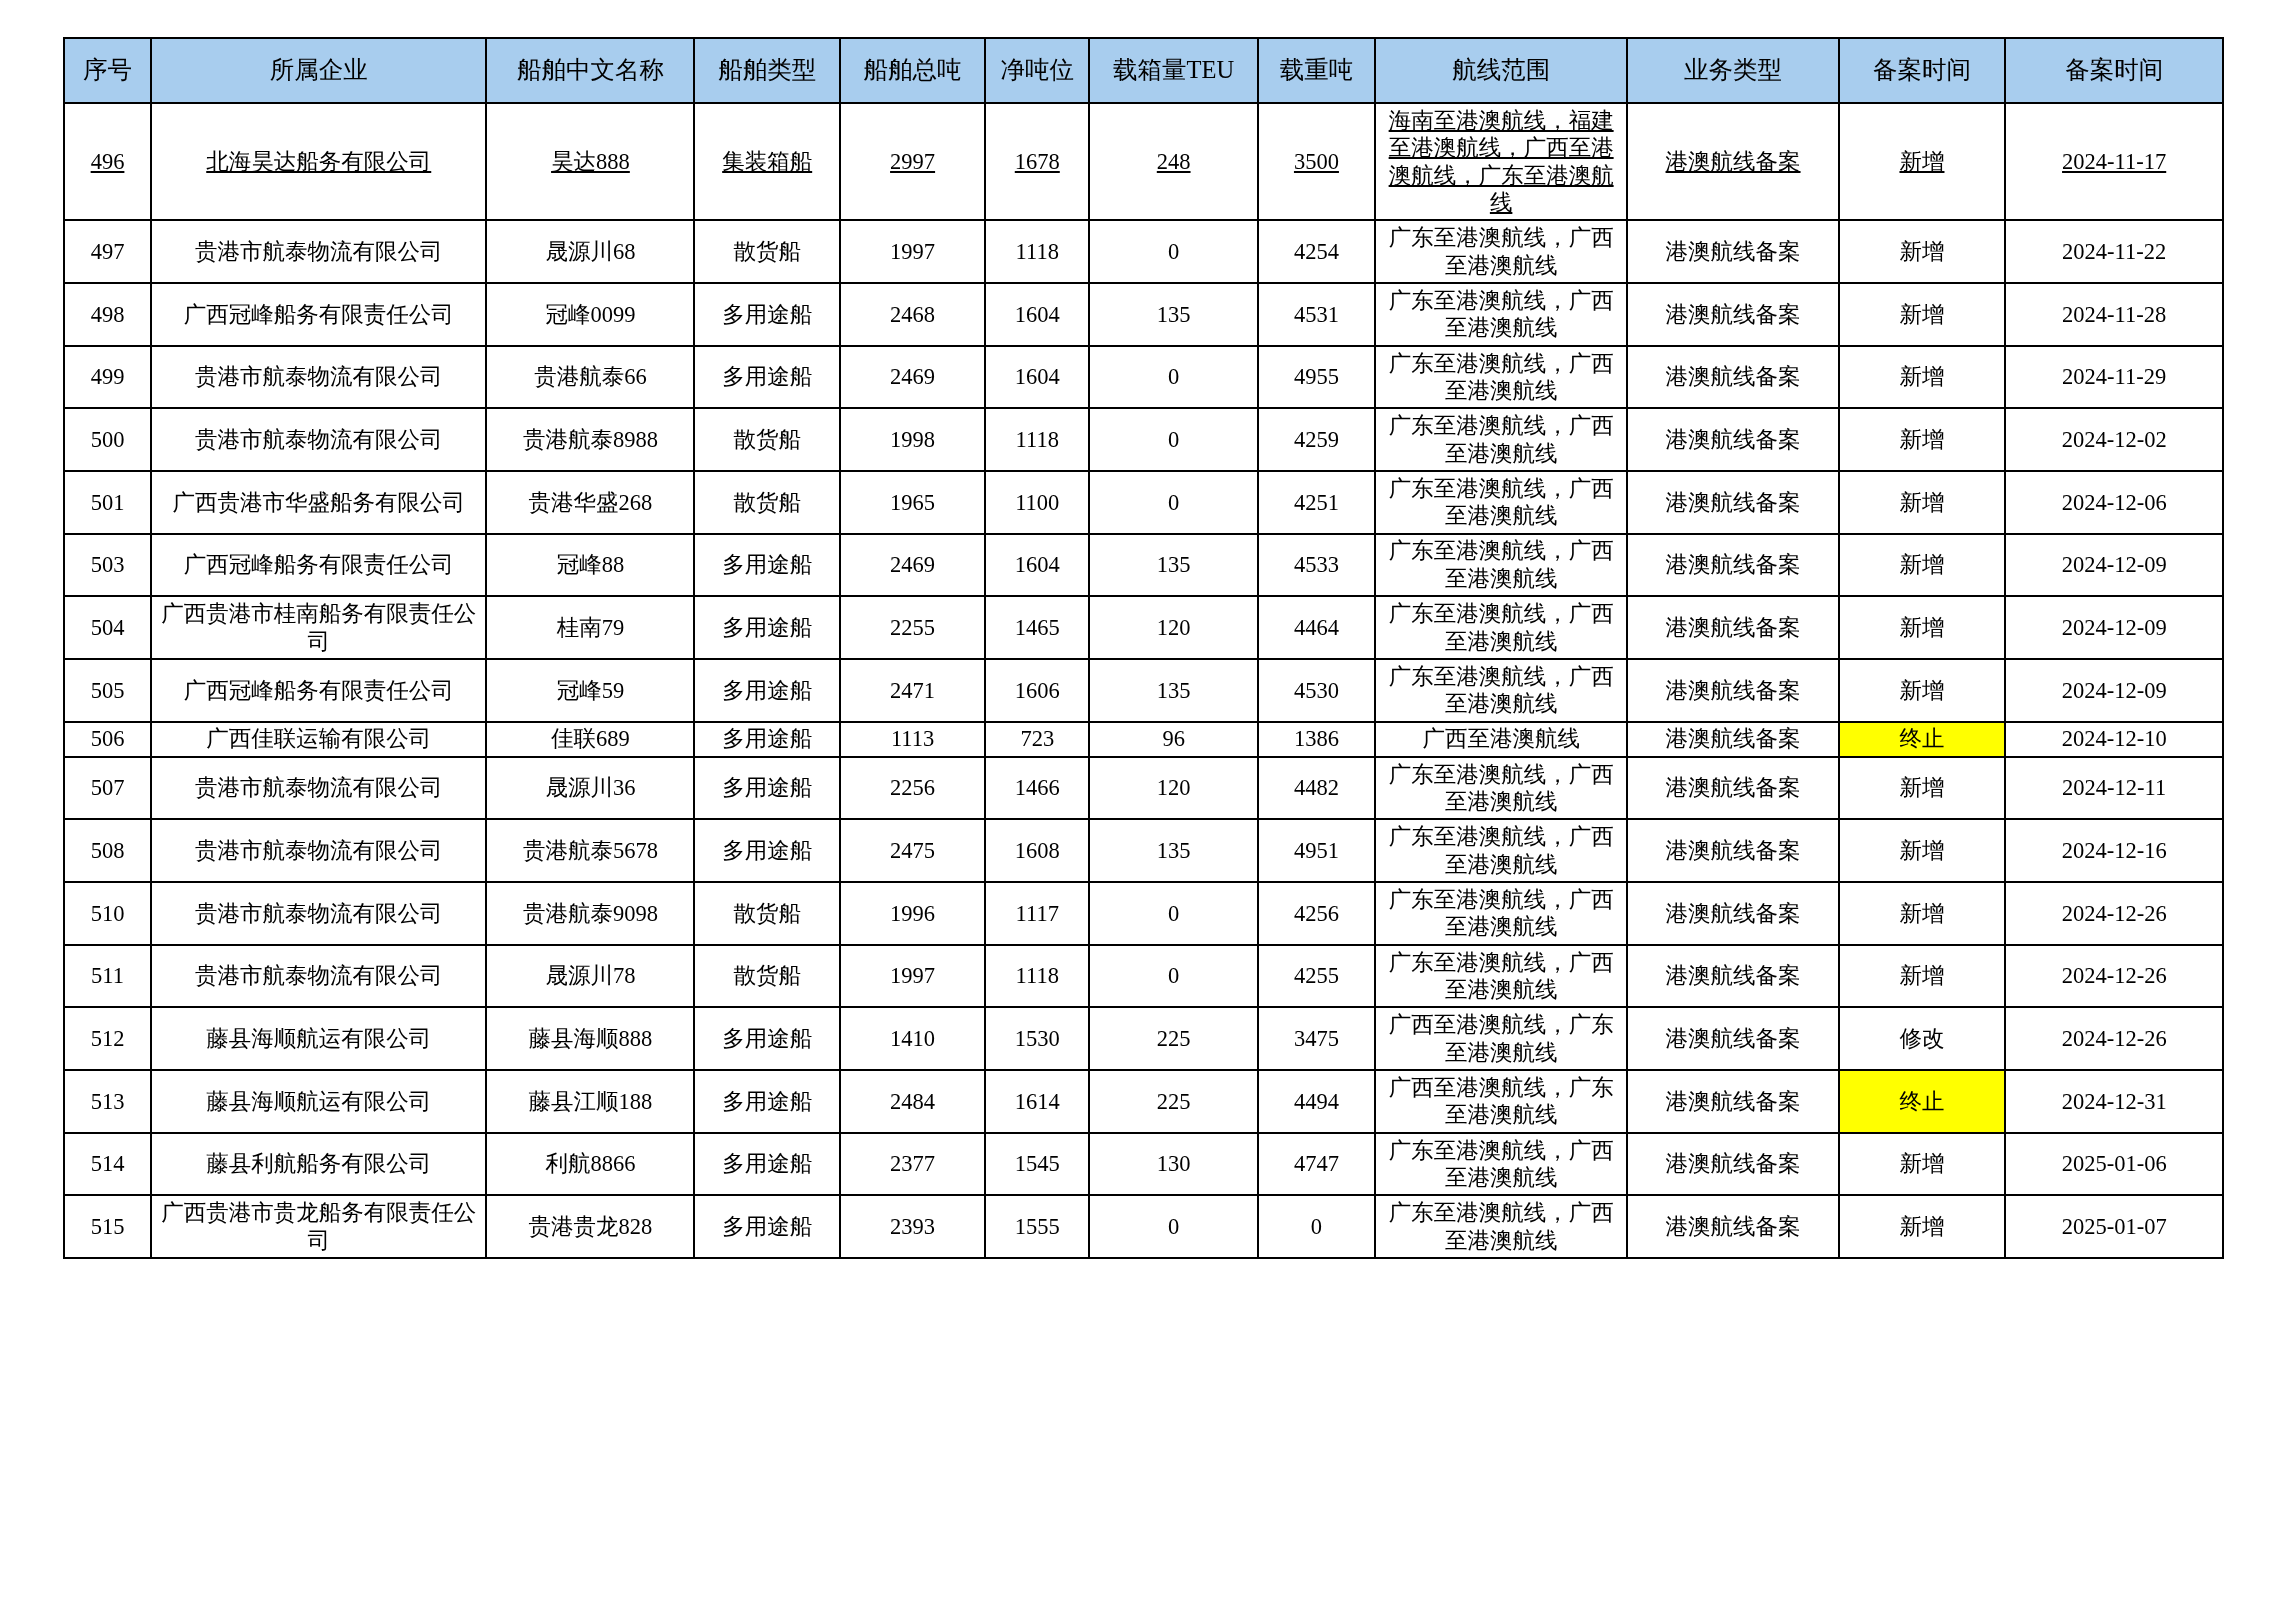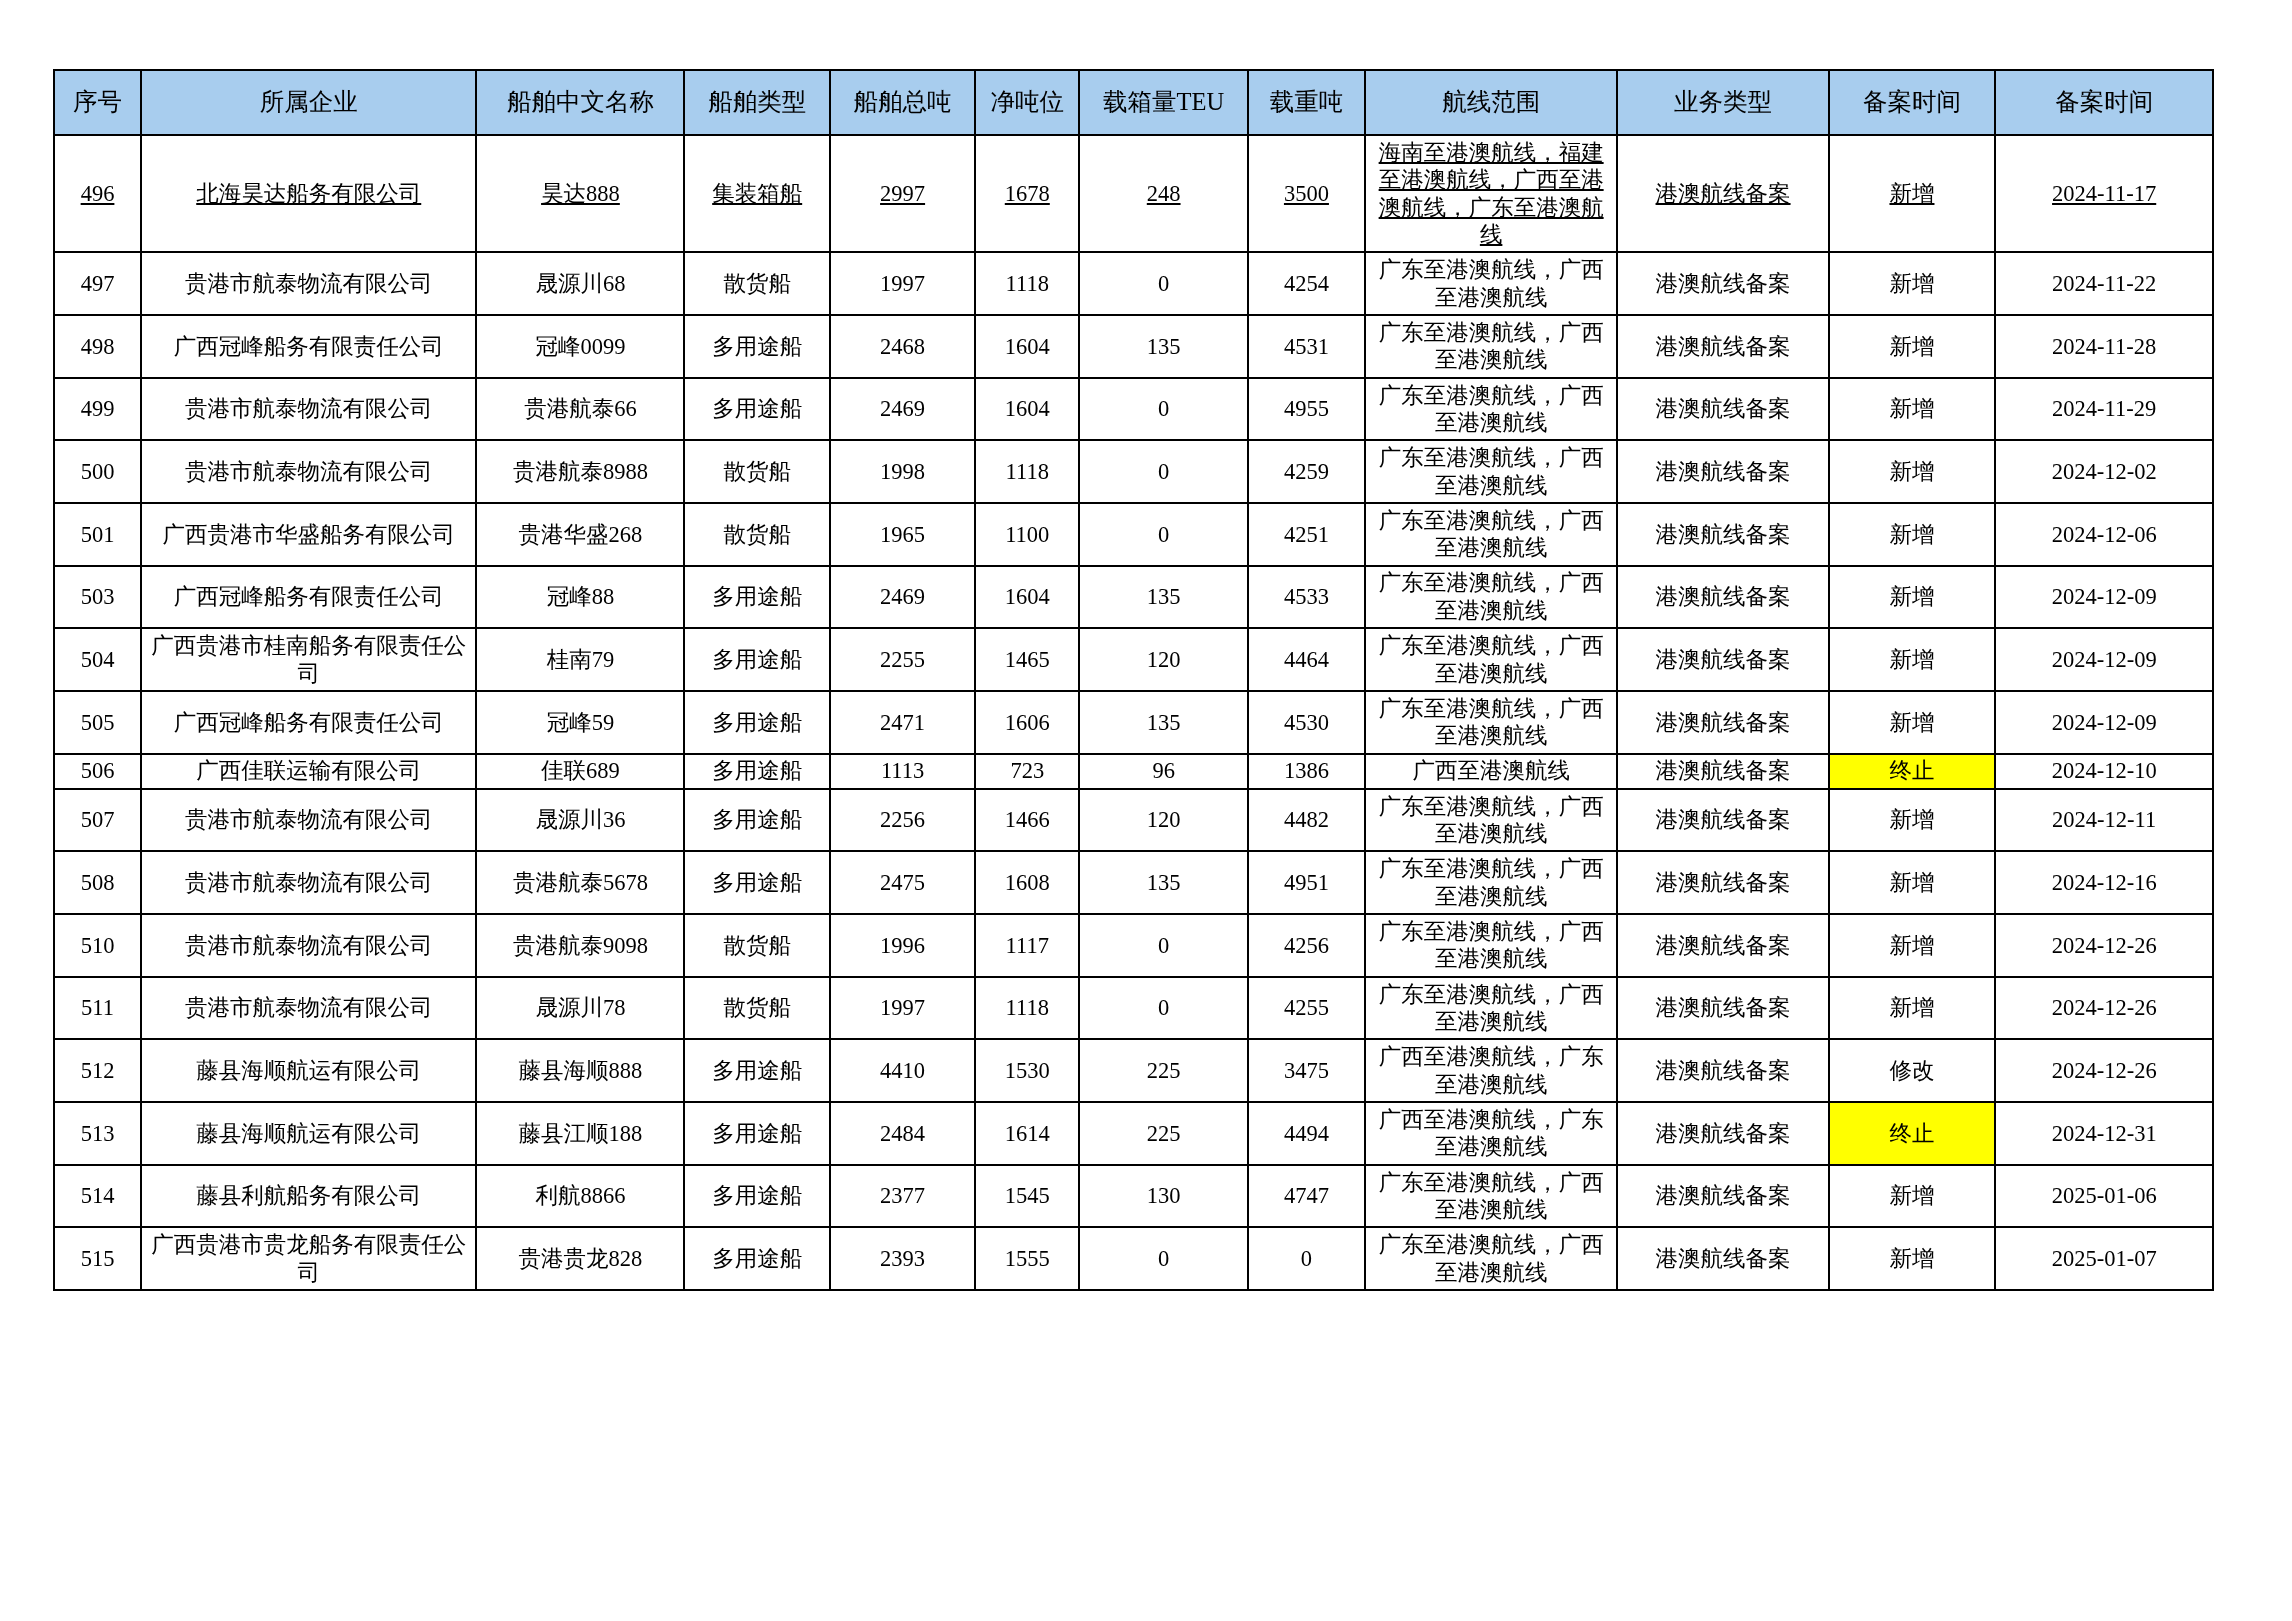--- a/index.html
+++ b/index.html
@@ -9,24 +9,23 @@
   }
   body {
     width: 2293px;
     height: 1621px;
     font-family: "Liberation Serif", "DejaVu Serif", serif;
     color: #000000;
     overflow: hidden;
   }
   .sheet {
     position: absolute;
-    left: 53px;
+    left: 63px;
     top: 37px;
     width: 2161px;
-    margin-top: 32px;
   }
   table.ship-table {
     border-collapse: collapse;
     table-layout: fixed;
     width: 2161px;
   }
   table.ship-table th,
   table.ship-table td {
     border: 2px solid #000000;
     text-align: center;
@@ -302,21 +301,21 @@
           <td class="route">广东至港澳航线，广西至港澳航线</td>
           <td>港澳航线备案</td>
           <td>新增</td>
           <td>2024-12-26</td>
         </tr>
         <tr>
           <td>512</td>
           <td class="company">藤县海顺航运有限公司</td>
           <td class="shipname">藤县海顺888</td>
           <td>多用途船</td>
-          <td>4410</td>
+          <td>1410</td>
           <td>1530</td>
           <td>225</td>
           <td>3475</td>
           <td class="route">广西至港澳航线，广东至港澳航线</td>
           <td>港澳航线备案</td>
           <td>修改</td>
           <td>2024-12-26</td>
         </tr>
         <tr>
           <td>513</td>

